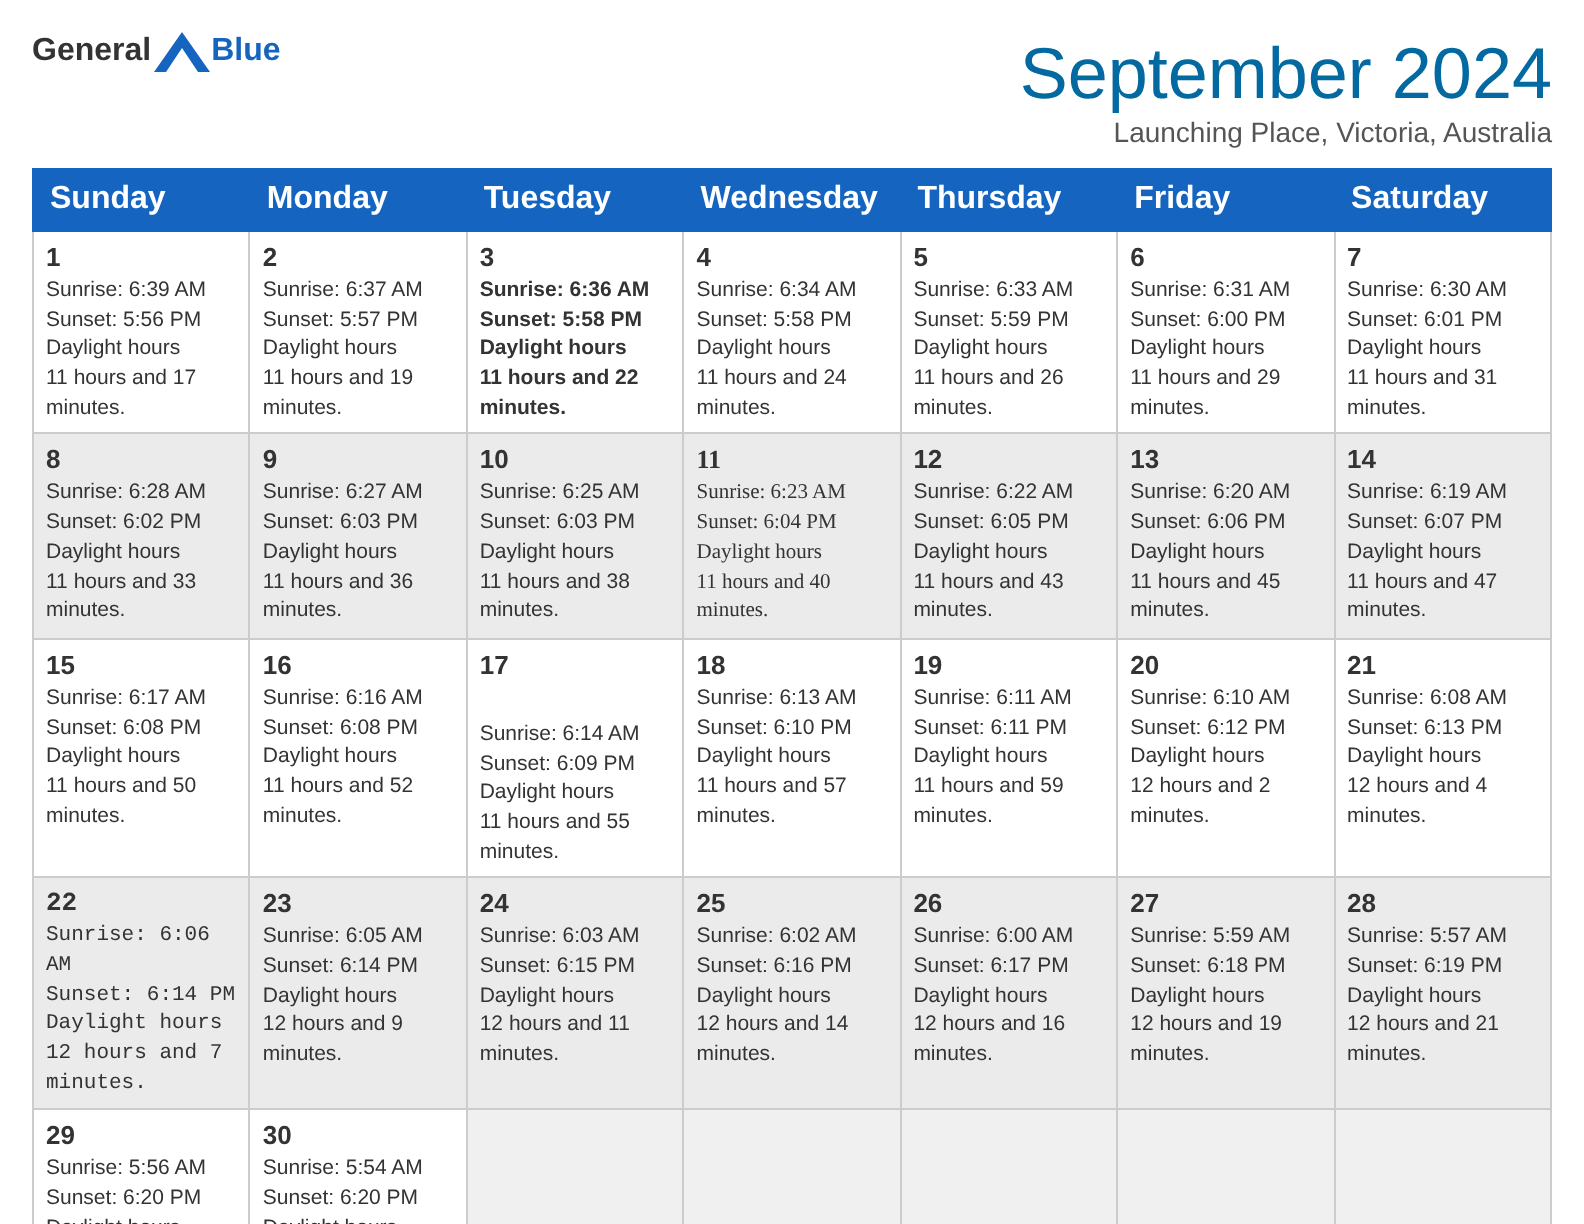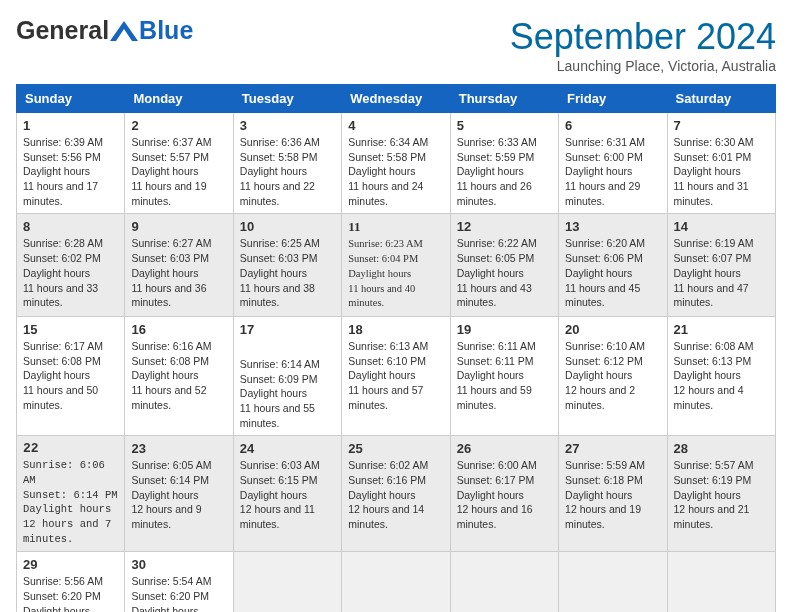--- a/index.html
+++ b/index.html
@@ -17,21 +17,21 @@
       margin-bottom: 10px;
     }
     .logo {
       display: flex;
       flex-direction: column;
       align-items: flex-start;
     }
     .logo-text {
       display: flex;
       align-items: center;
-      font-size: 25px;
+      font-size: 16px;
       font-weight: bold;
       color: #333;
     }
     .logo-general { color: #333; }
     .logo-blue { color: #1565c0; }
     .logo-icon {
       width: 28px;
       height: 20px;
       margin: 0 1px;
     }
@@ -50,21 +50,21 @@
     .calendar {
       width: 100%;
       border-collapse: collapse;
       border: 1px solid #ccc;
     }
     .calendar th {
       background: #1565c0;
       color: #fff;
       padding: 6px 8px;
       text-align: left;
-      font-size: 13px;
+      font-size: 16px;
       border: 1px solid #1565c0;
     }
     .calendar td {
       vertical-align: top;
       padding: 5px 6px;
       border: 1px solid #ccc;
       width: calc(100% / 7);
       font-size: 10.5px;
       color: #333;
       background: #fff;
@@ -120,21 +120,21 @@
         <td>
           <span class="day-number">1</span>
           <span style="display: block; line-height: 1.4;">Sunrise: 6:39 AM<br>Sunset: 5:56 PM<br>Daylight hours<br>11 hours and 17 minutes.</span>
         </td>
         <td>
           <span class="day-number">2</span>
           <span style="display: block; line-height: 1.4;">Sunrise: 6:37 AM<br>Sunset: 5:57 PM<br>Daylight hours<br>11 hours and 19 minutes.</span>
         </td>
         <td>
           <span class="day-number">3</span>
-          <span style="display: block; line-height: 1.4;">Sunrise: 6:36 AM<br>Sunset: 5:58 PM<br>Daylight hours<br>11 hours and 22 minutes.</span>
+          <span style="display: block; line-height: 1.4; font-weight: bold;">Sunrise: 6:36 AM<br>Sunset: 5:58 PM<br>Daylight hours<br>11 hours and 22 minutes.</span>
         </td>
         <td>
           <span class="day-number">4</span>
           <span style="display: block; line-height: 1.4;">Sunrise: 6:34 AM<br>Sunset: 5:58 PM<br>Daylight hours<br>11 hours and 24 minutes.</span>
         </td>
         <td>
           <span class="day-number">5</span>
           <span style="display: block; line-height: 1.4;">Sunrise: 6:33 AM<br>Sunset: 5:59 PM<br>Daylight hours<br>11 hours and 26 minutes.</span>
         </td>
         <td>

